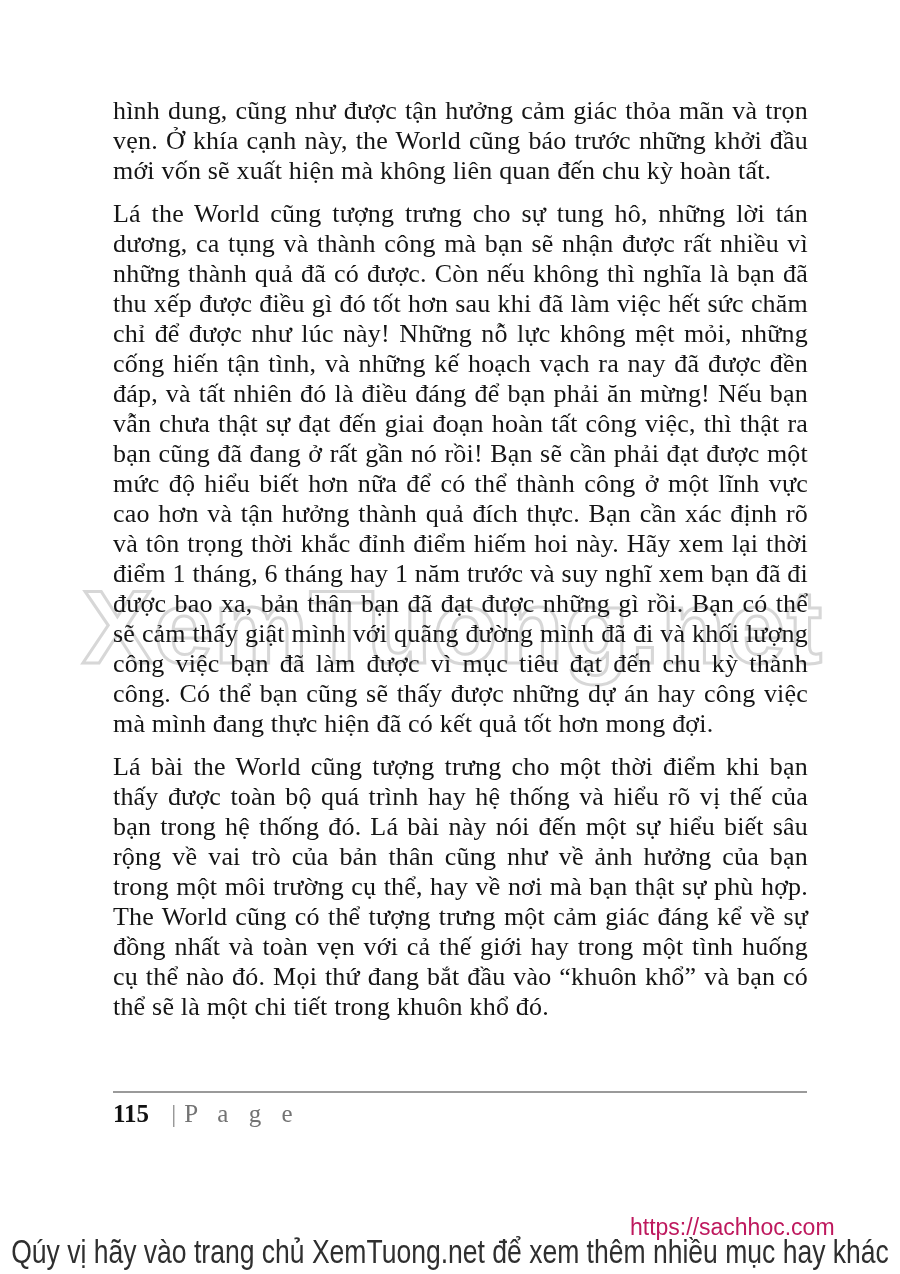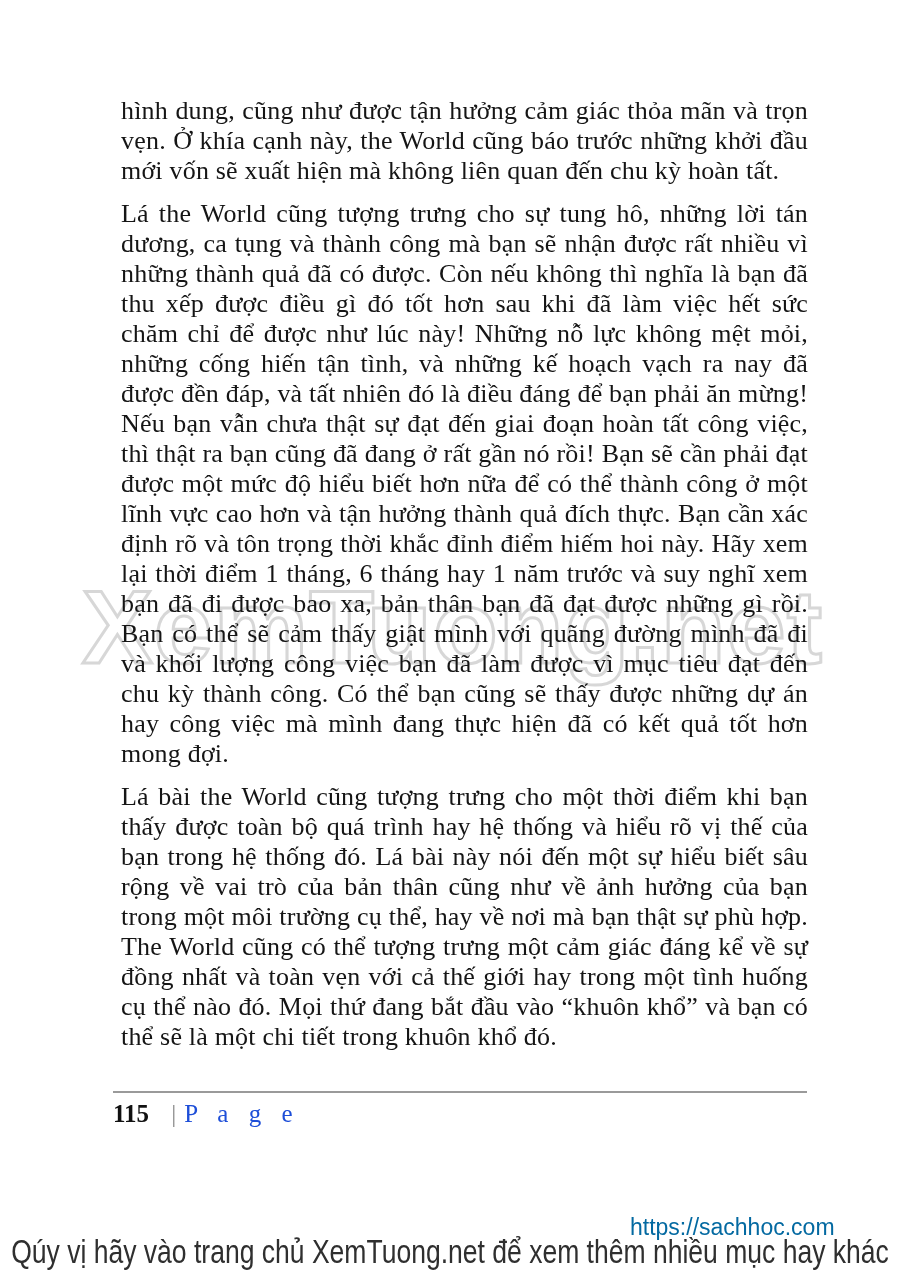--- a/index.html
+++ b/index.html
@@ -12,21 +12,21 @@
     font-family: "Liberation Serif", serif;
   }
   .text-block {
     position: absolute;
     left: 113px;
     top: 96px;
     width: 695px;
     z-index: 2;
   }
   .text-block p {
-    margin: 0 0 13px 8px;
+    margin: 0 0 13px 0;
     font-size: 26px;
     line-height: 30px;
     color: #151515;
     text-align: justify;
     letter-spacing: 0.2px;
   }
   .watermark {
     position: absolute;
     left: 82px;
     top: 568px;
@@ -54,29 +54,29 @@
     z-index: 2;
     font-size: 25px;
     color: #8c8c8c;
   }
   .page-footer .pagenum {
     font-weight: bold;
     color: #111111;
     margin-right: 22px;
   }
   .page-footer .sep { margin-right: 8px; color: #8c8c8c; }
-  .page-footer .pageword { letter-spacing: 7px; color: #1d4ed8; margin-top: 43px; }
+  .page-footer .pageword { letter-spacing: 7px; color: #737373; margin-top: 43px; }
   .sachhoc-link {
     position: absolute;
     left: 630px;
     top: 1214px;
     z-index: 3;
     font-family: "Liberation Sans", sans-serif;
     font-size: 23px;
-    color: #0369a1;
+    color: #be185d;
     text-decoration: none;
     white-space: nowrap;
   }
   .promo-message {
     position: absolute;
     left: 50%;
     top: 1232px;
     z-index: 2;
     font-family: "Liberation Sans", sans-serif;
     font-size: 34px;

